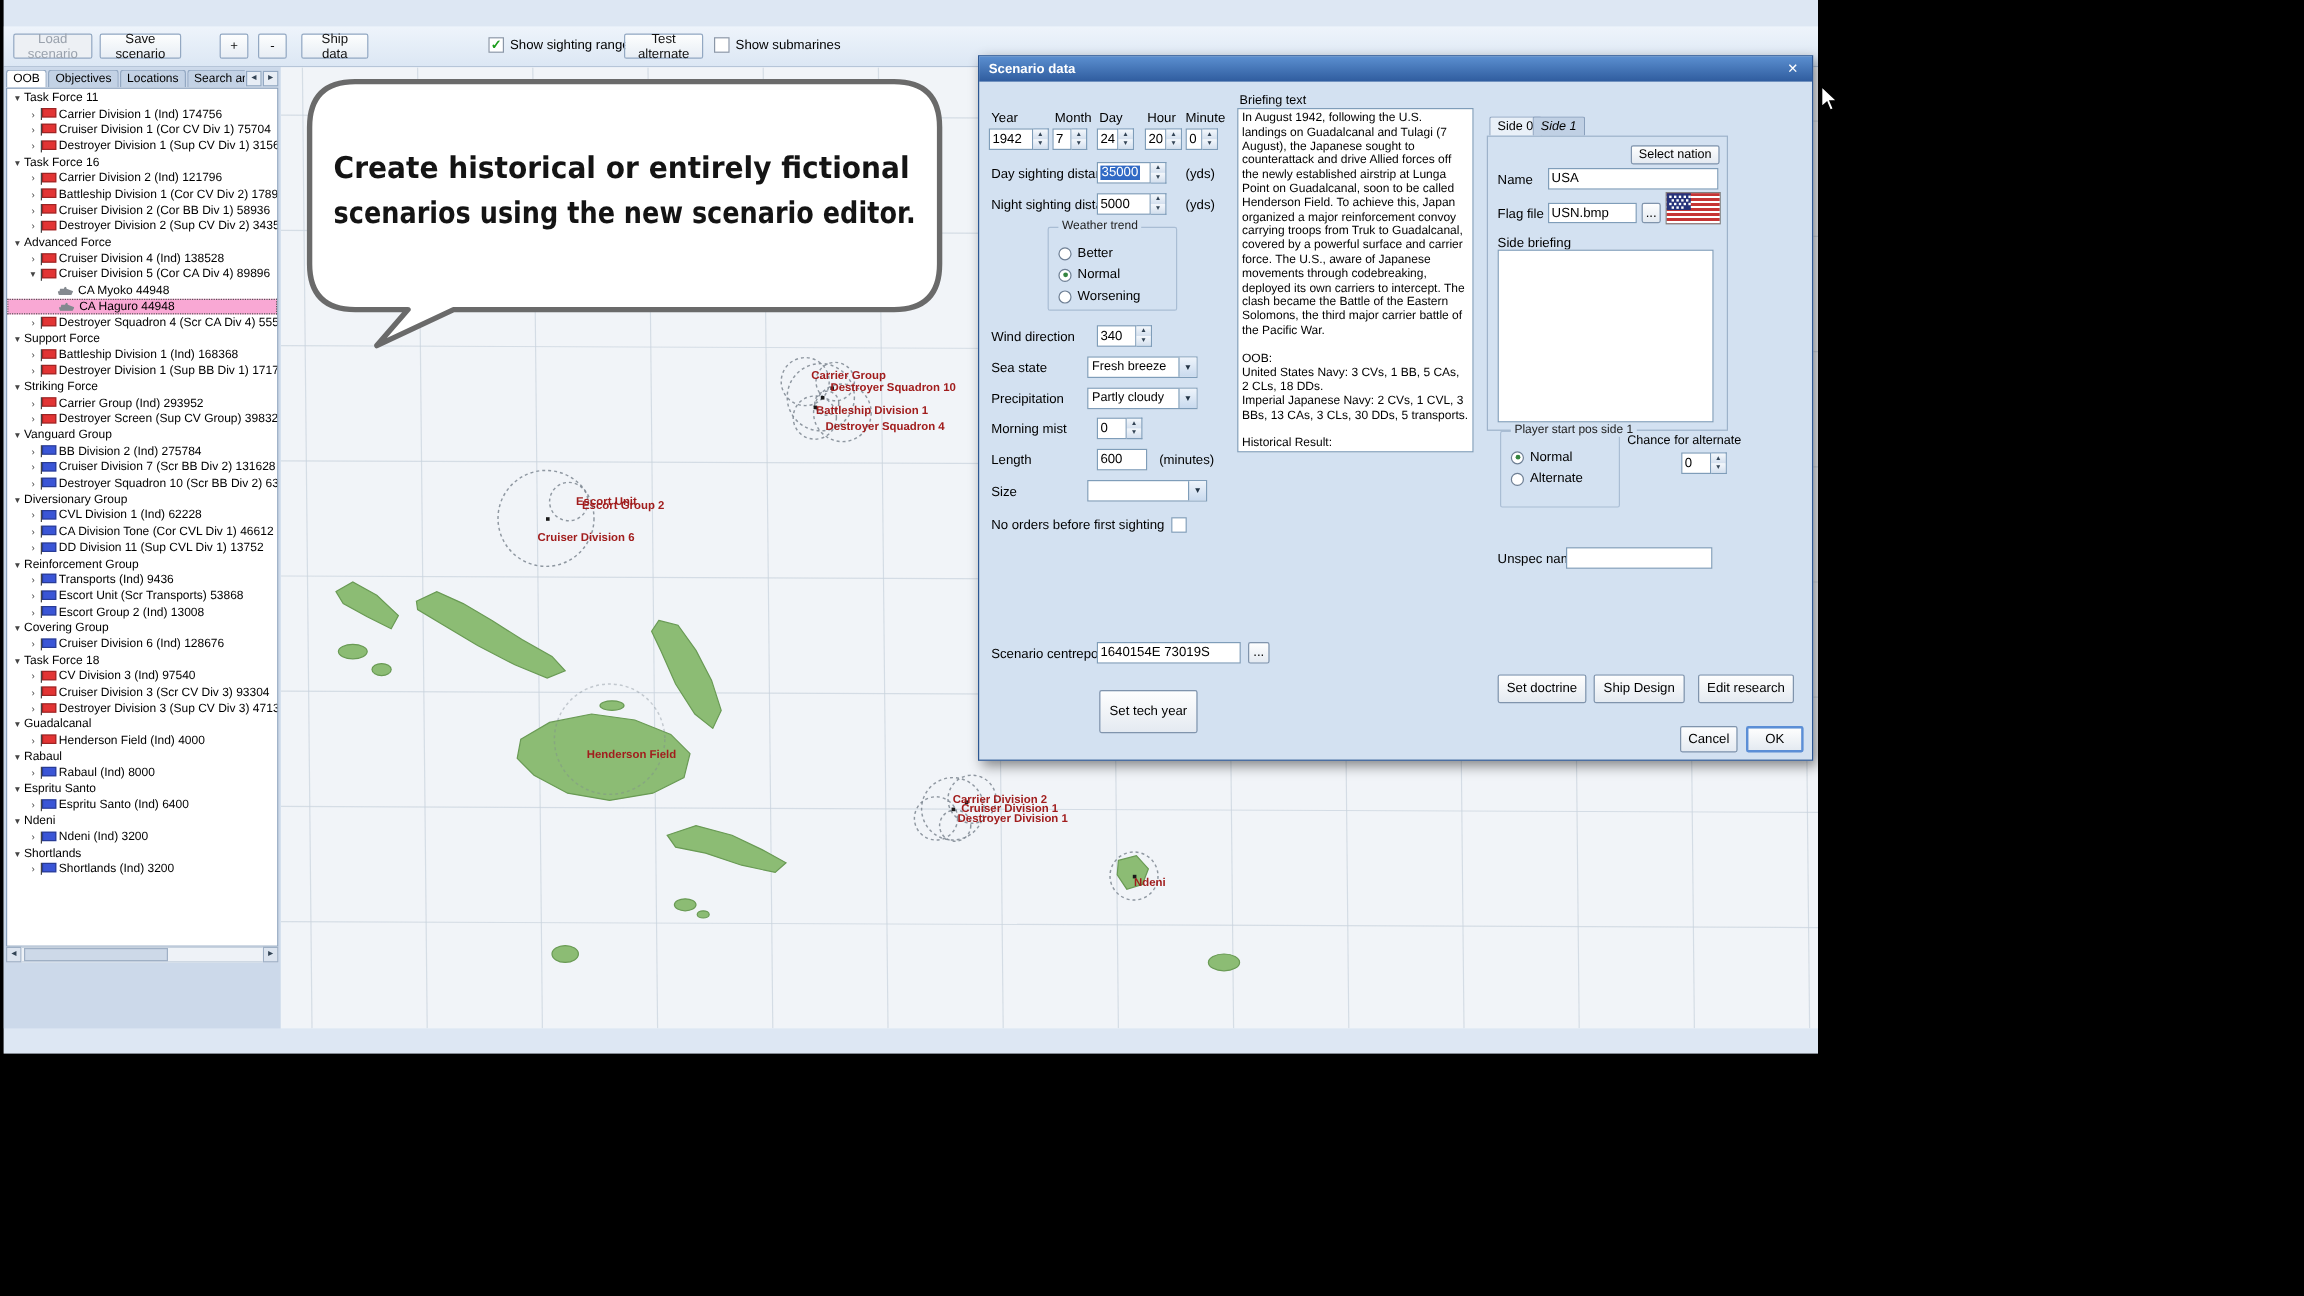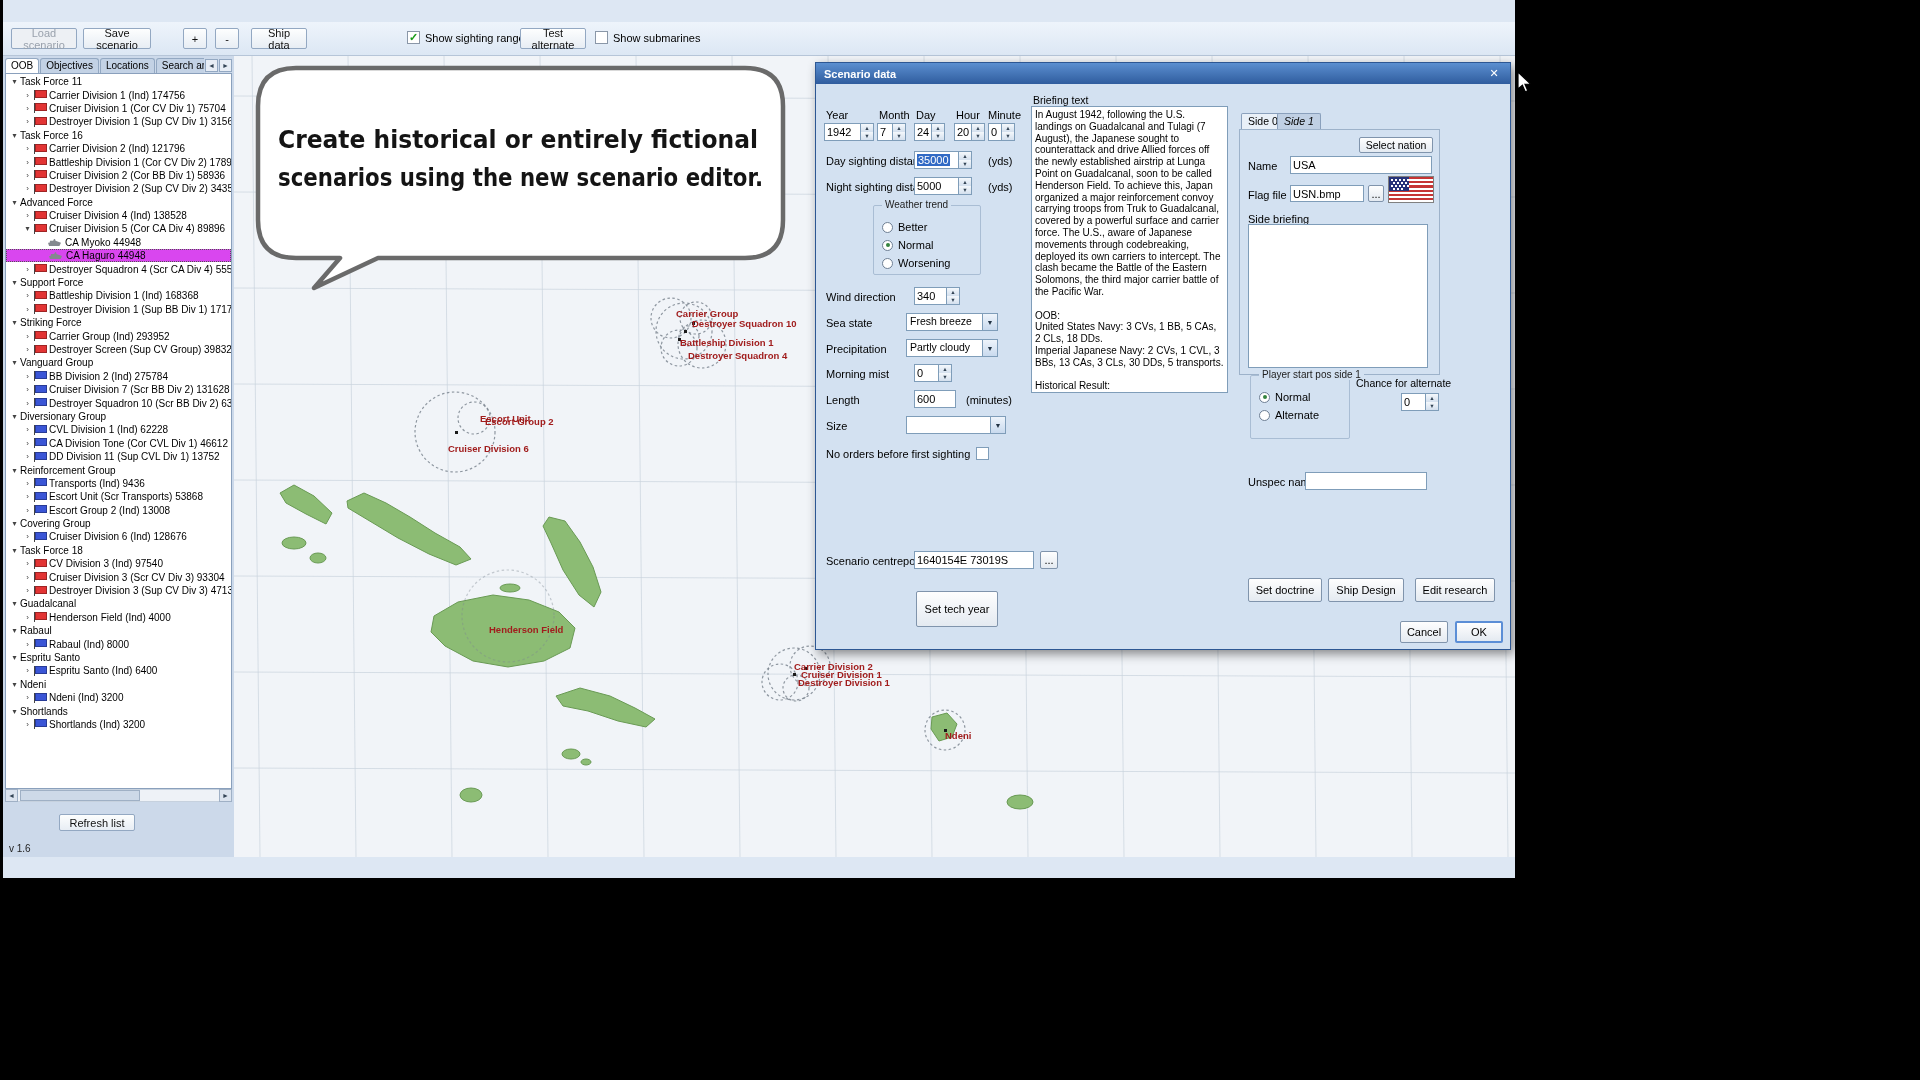--- a/index.html
+++ b/index.html
@@ -28,21 +28,21 @@
   .trow{display:flex;align-items:center;height:13.4px;font-size:10px;white-space:nowrap;color:#000;}
   .trow .exp{width:11px;text-align:center;font-size:8px;color:#444;flex:0 0 11px;margin-left:3px;}
   .child{padding-left:13px;}
   .ship{padding-left:42px;}
   .flag{width:12px;height:10px;position:relative;margin:0 3px 0 1px;flex:0 0 12px;}
   .flag::before{content:"";position:absolute;left:0;top:0;width:1px;height:10px;background:#444;}
   .flag::after{content:"";position:absolute;left:1px;top:0;width:10px;height:6px;border:1px solid rgba(0,0,0,.3);}
   .flag.red::after{background:#e23434;}
   .flag.blue::after{background:#3a55d6;}
   .shipicon{width:13px;height:7px;background:#84898f;clip-path:polygon(0 55%,12% 55%,16% 25%,40% 25%,46% 0,54% 0,58% 25%,100% 55%,88% 100%,8% 100%);margin:0 4px 0 0;flex:0 0 13px;}
-  .trow.selected{border:1px dotted #555;background:#d946ef;}
+  .trow.selected{border:1px dotted #555;background:#f9a8d4;}
   .hscroll{position:absolute;left:2px;right:2px;bottom:55px;height:13px;background:#e9eef5;display:flex;align-items:stretch;}
   .sb-btn{width:13px;background:#dce4ef;border:1px solid #9fb0c5;font-size:7px;display:flex;align-items:center;justify-content:center;color:#345;}
   .sb-track{flex:1;position:relative;background:#eef2f7;border-top:1px solid #c6d1de;border-bottom:1px solid #c6d1de;}
   .sb-thumb{position:absolute;left:2px;top:0;bottom:0;width:120px;background:#cdd9e8;border:1px solid #9fb0c5;}
   .side-bottom{position:absolute;left:0;right:0;bottom:0;height:55px;background:#ccd9ea;}
   .refreshbtn{position:absolute;left:56px;top:12px;width:76px;height:17px;}
   .version{position:absolute;left:6px;bottom:3px;font-size:10px;color:#222;}
 
   
   .map{position:absolute;left:231px;top:56px;width:1281px;height:801px;background:#f1f4f8;overflow:hidden;}
@@ -53,21 +53,21 @@
   .rangecircle.faint{opacity:.4;}
   .unitdot{fill:#1a1a1a;}
   .unit-label{position:absolute;font-size:9.5px;font-weight:bold;color:#a11d1d;white-space:nowrap;}
 
   
   .callout{position:absolute;left:14px;top:4px;}
   .callout path{fill:#fff;stroke:#6a6a6a;stroke-width:4.5;stroke-linejoin:round;}
   .callout text{font-family:"DejaVu Sans",sans-serif;font-weight:bold;font-size:25px;fill:#141414;}
 
   
-  .dialog{position:absolute;left:812px;top:62px;width:696px;height:588px;background:#d3e1f1;border:1px solid #2d5793;box-shadow:3px 4px 10px rgba(0,0,0,.45);}
+  .dialog{position:absolute;left:812px;top:46px;width:696px;height:588px;background:#d3e1f1;border:1px solid #2d5793;box-shadow:3px 4px 10px rgba(0,0,0,.45);}
   .dlg-title{position:absolute;left:0;top:0;width:100%;height:21px;background:linear-gradient(#5b8fd0,#2f5c9e);display:flex;align-items:center;padding:0 8px;}
   .dlg-title-text{color:#fff;font-size:11px;font-weight:600;flex:1;}
   .dlg-close{color:#fff;font-size:11px;width:16px;text-align:center;cursor:default;}
   .lbl{position:absolute;font-size:11px;color:#000;white-space:nowrap;}
   .lbl.small{font-size:10.5px;}
   .txt{position:absolute;height:18px;border:1px solid #7f9db9;background:#fff;font-size:11px;font-family:"Liberation Sans",sans-serif;padding:0 2px;color:#000;}
   .txt.fake{display:flex;align-items:center;}
   .selhl{background:#316ac5;color:#fff;padding:0 1px;font-size:11px;}
   .spin{position:absolute;display:flex;height:18px;}
   .spin .stxt{flex:1;min-width:0;border:1px solid #7f9db9;background:#fff;font-size:11px;font-family:"Liberation Sans",sans-serif;padding:0 2px;}
@@ -363,24 +363,20 @@
             <span class="flag blue"></span>
             <span class="clbl">Shortlands (Ind) 3200</span>
           </div>
         </div>
       <div class="hscroll">
         <span class="sb-btn">◄</span>
         <span class="sb-track">
             <span class="sb-thumb"></span>
           </span>
         <span class="sb-btn">►</span>
-      </div>
-      <div class="side-bottom">
-        <button class="tbtn refreshbtn" style="top:12px;">Refresh list</button>
-        <div class="version">v 1.6</div>
       </div>
     </div>
 
     <div class="map">
       <svg class="maplayer" width="1281" height="801">
         <g id="grid-layer">
             <line x1="18" y1="0" x2="26" y2="801" class="gridline"></line>
             <line x1="114" y1="0" x2="122" y2="801" class="gridline"></line>
             <line x1="210" y1="0" x2="218" y2="801" class="gridline"></line>
             <line x1="306" y1="0" x2="314" y2="801" class="gridline"></line>

